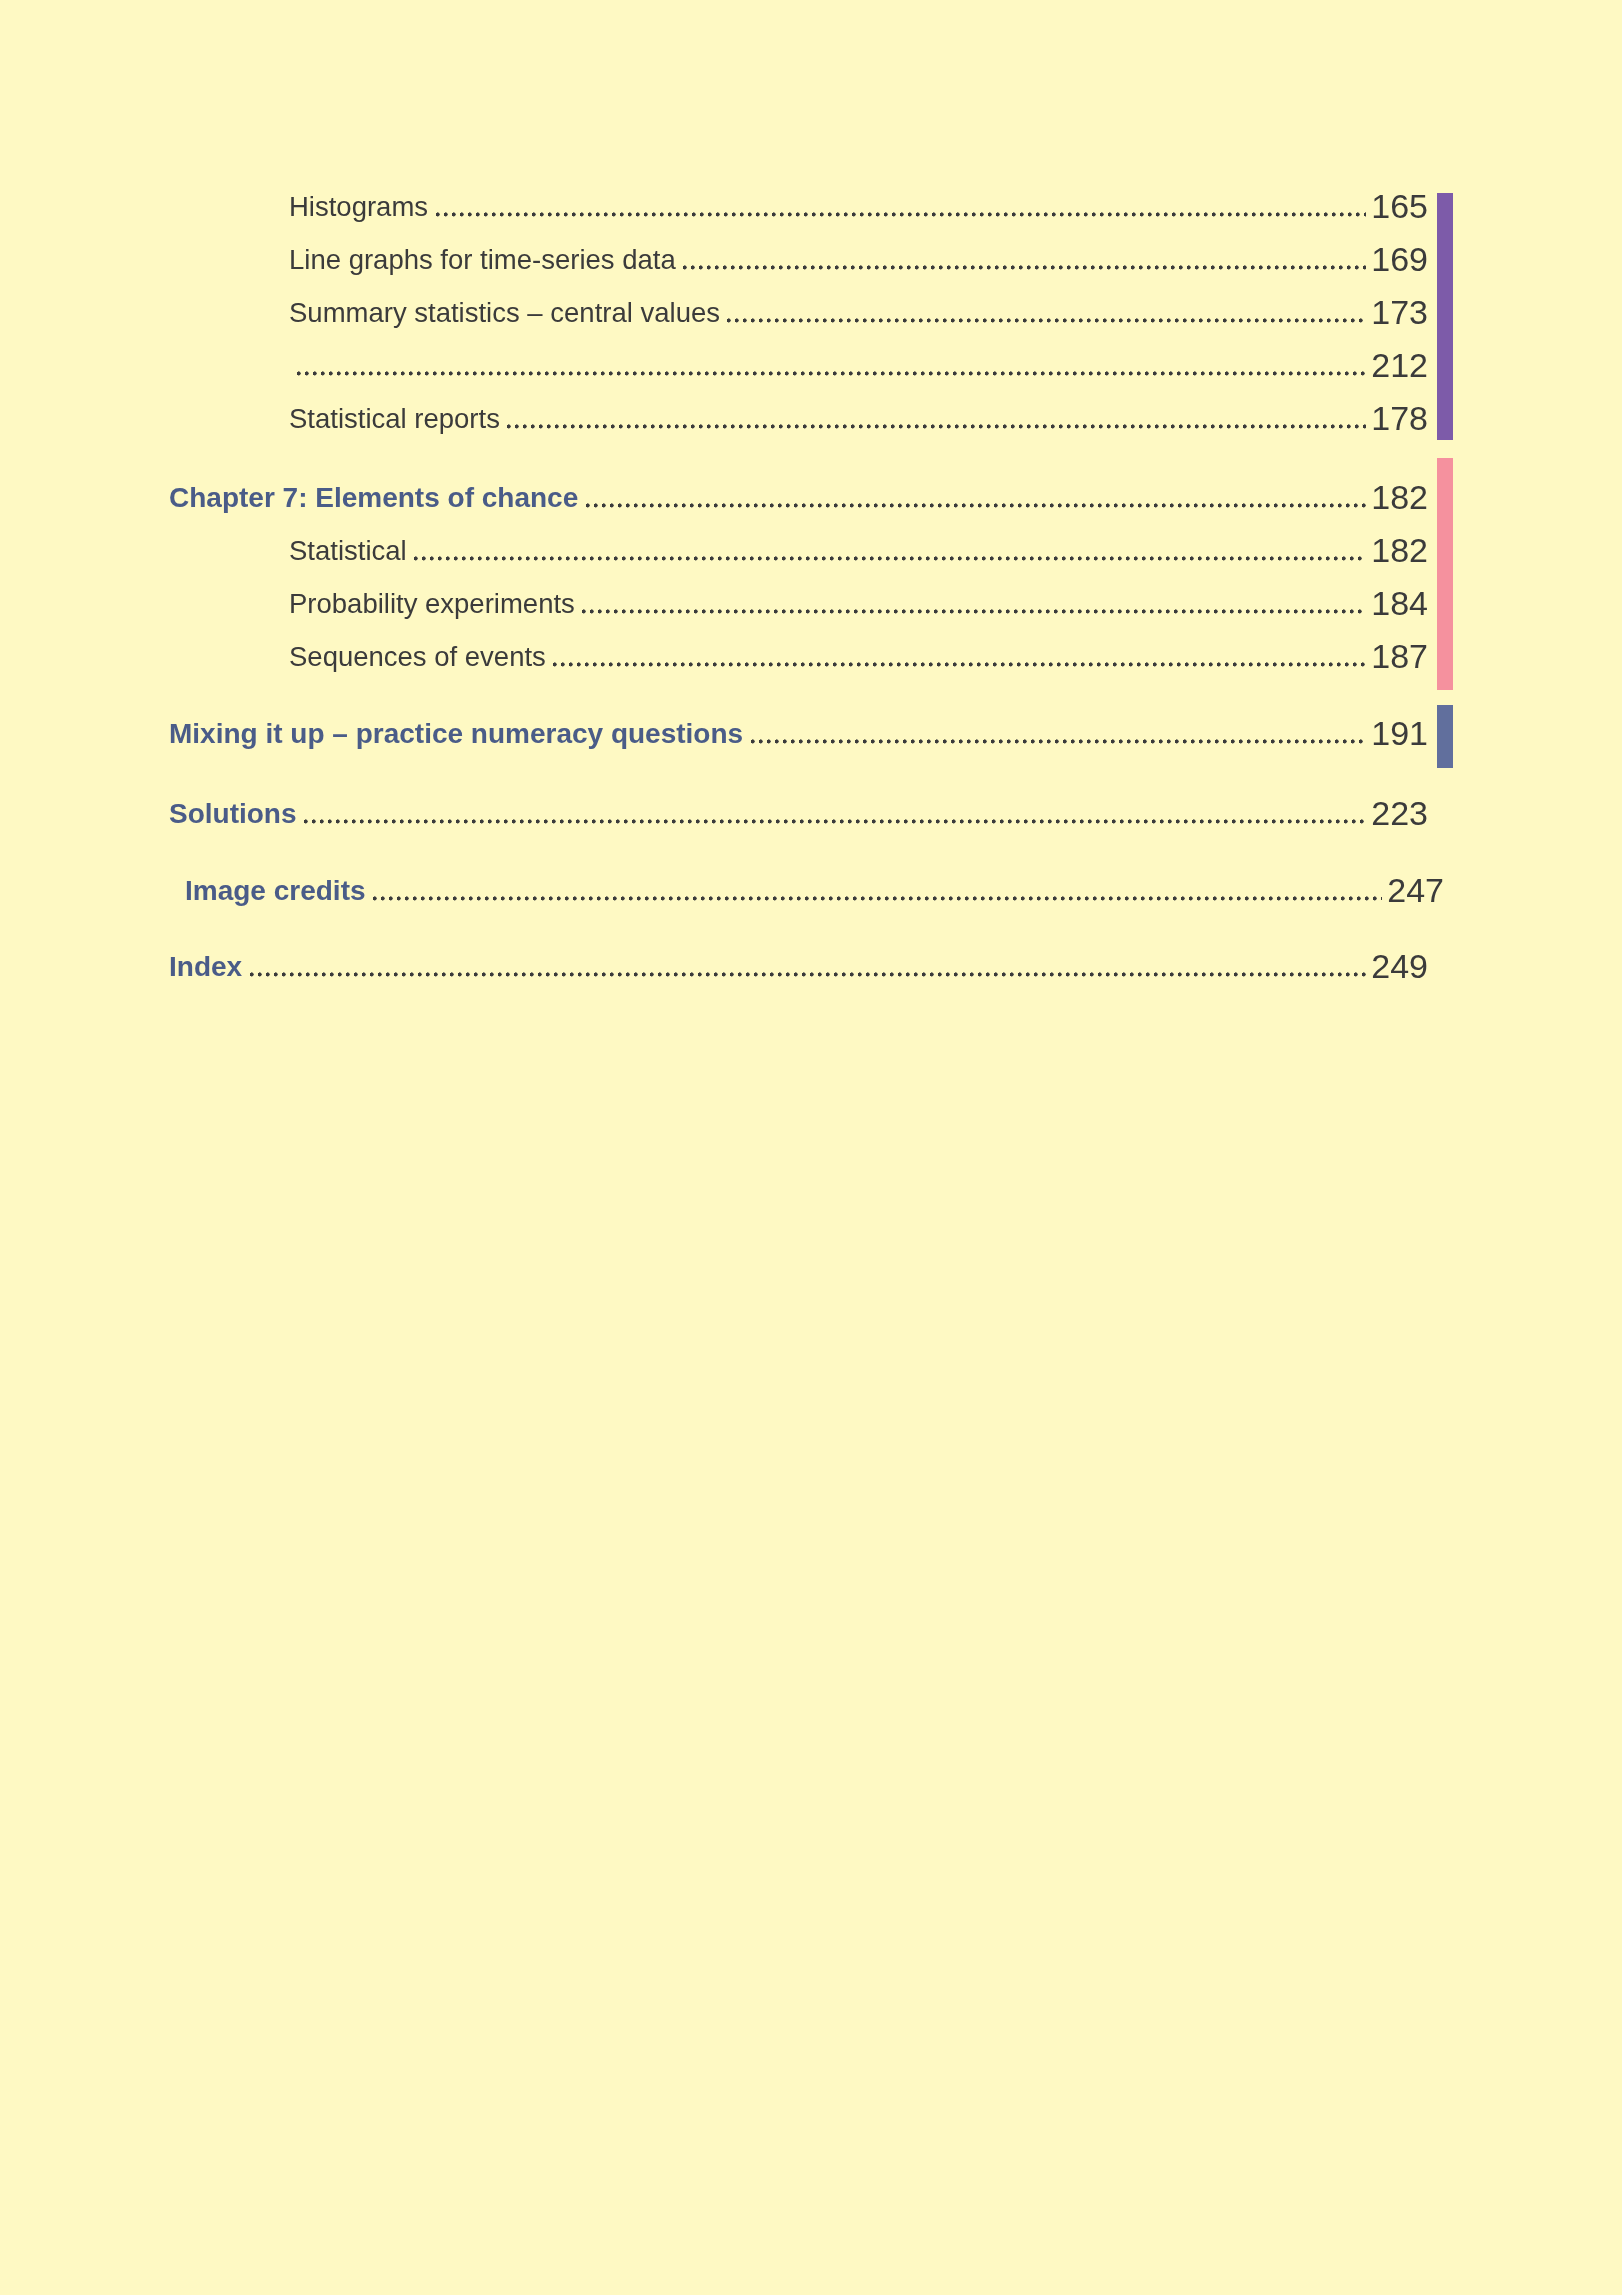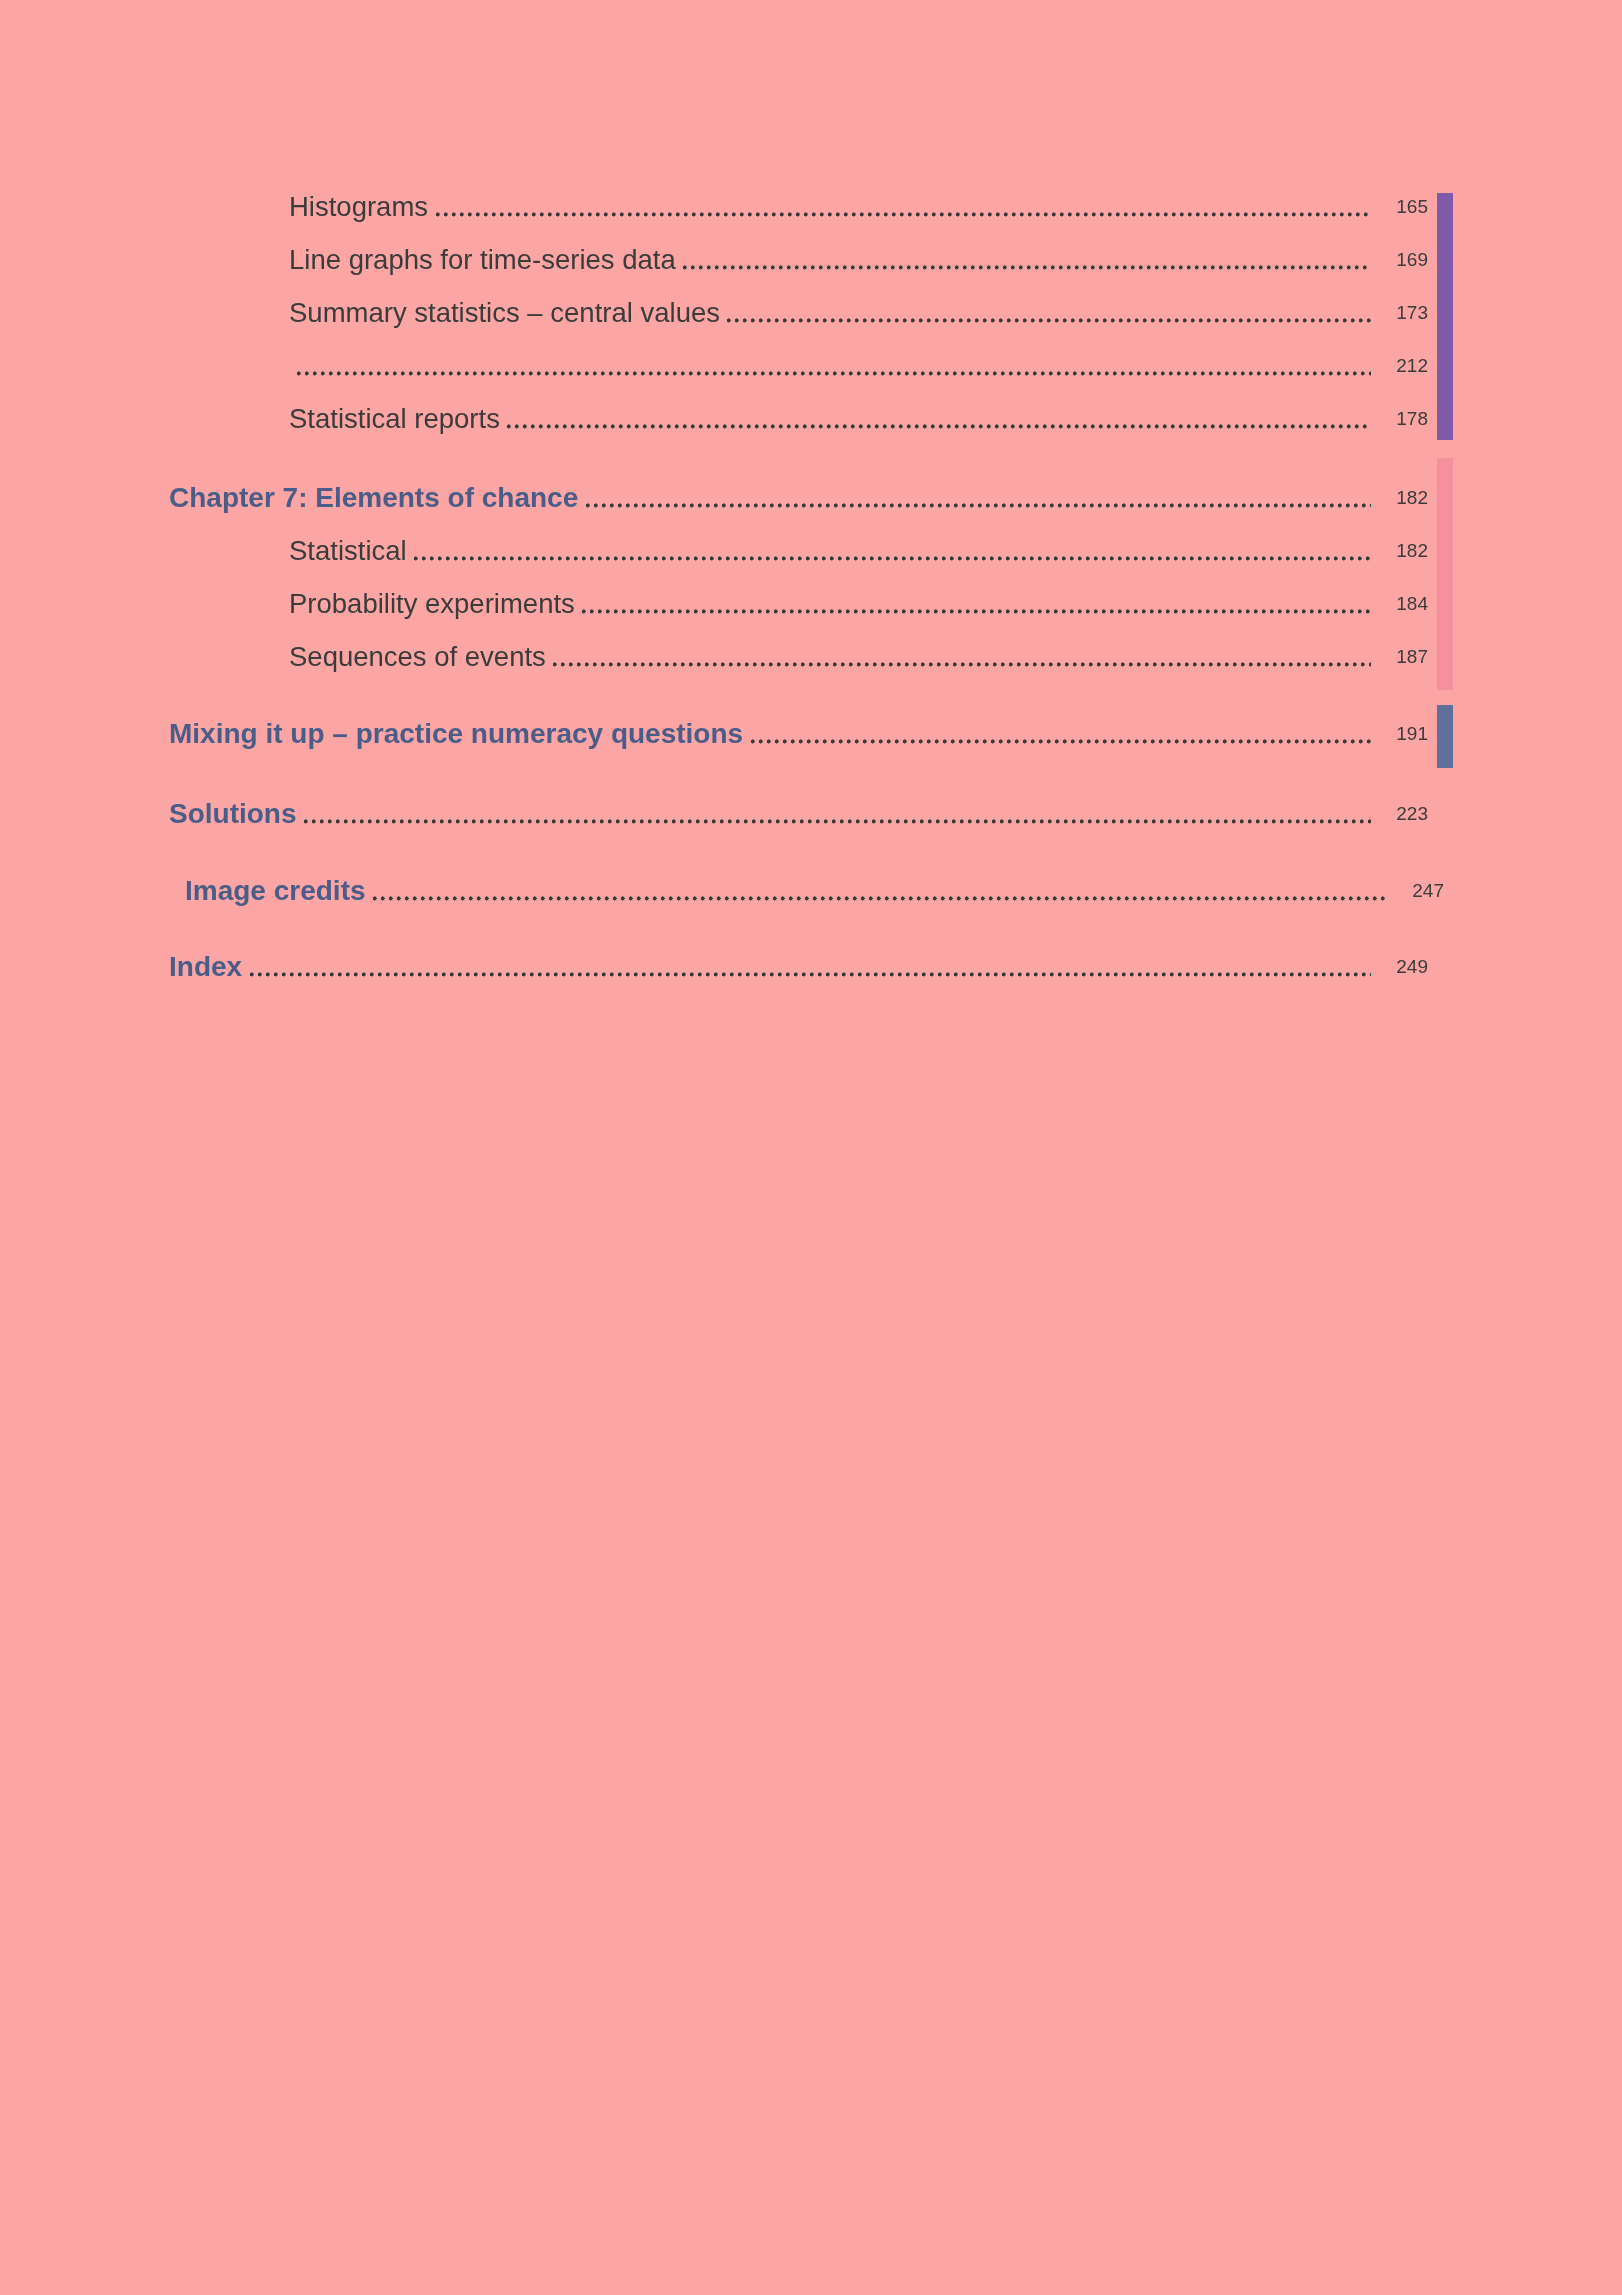--- a/index.html
+++ b/index.html
@@ -4,21 +4,21 @@
 <style>
   html, body {
     margin: 0;
     padding: 0;
     background: #ffffff;
   }
   .page {
     position: relative;
     width: 1623px;
     height: 2295px;
-    background: #fca5a5;
+    background: #fef9c3;
     font-family: "Liberation Sans", "DejaVu Sans", sans-serif;
     overflow: hidden;
   }
   .toc-group {
     position: absolute;
     left: 169px;
     width: 1259px;
   }
   #group-stats    { top: 180px; }
   #group-chapter7 { top: 471px; }
@@ -48,21 +48,21 @@
     flex: 1;
     align-self: flex-end;
     height: 6.7px;
     margin: 0 5px 15px 7.5px;
     background-image: radial-gradient(circle at 1.7px 3.3px, #3b3b3b 1.7px, transparent 2.2px);
     background-size: 8px 6.7px;
     background-repeat: repeat-x;
   }
   .num {
     line-height: 53px;
-    font-size: 19px;
+    font-size: 34px;
     color: #3b3b3b;
     min-width: 52px;
     text-align: right;
     white-space: nowrap;
   }
   .bar {
     position: absolute;
     left: 1437px;
     width: 16px;
   }

